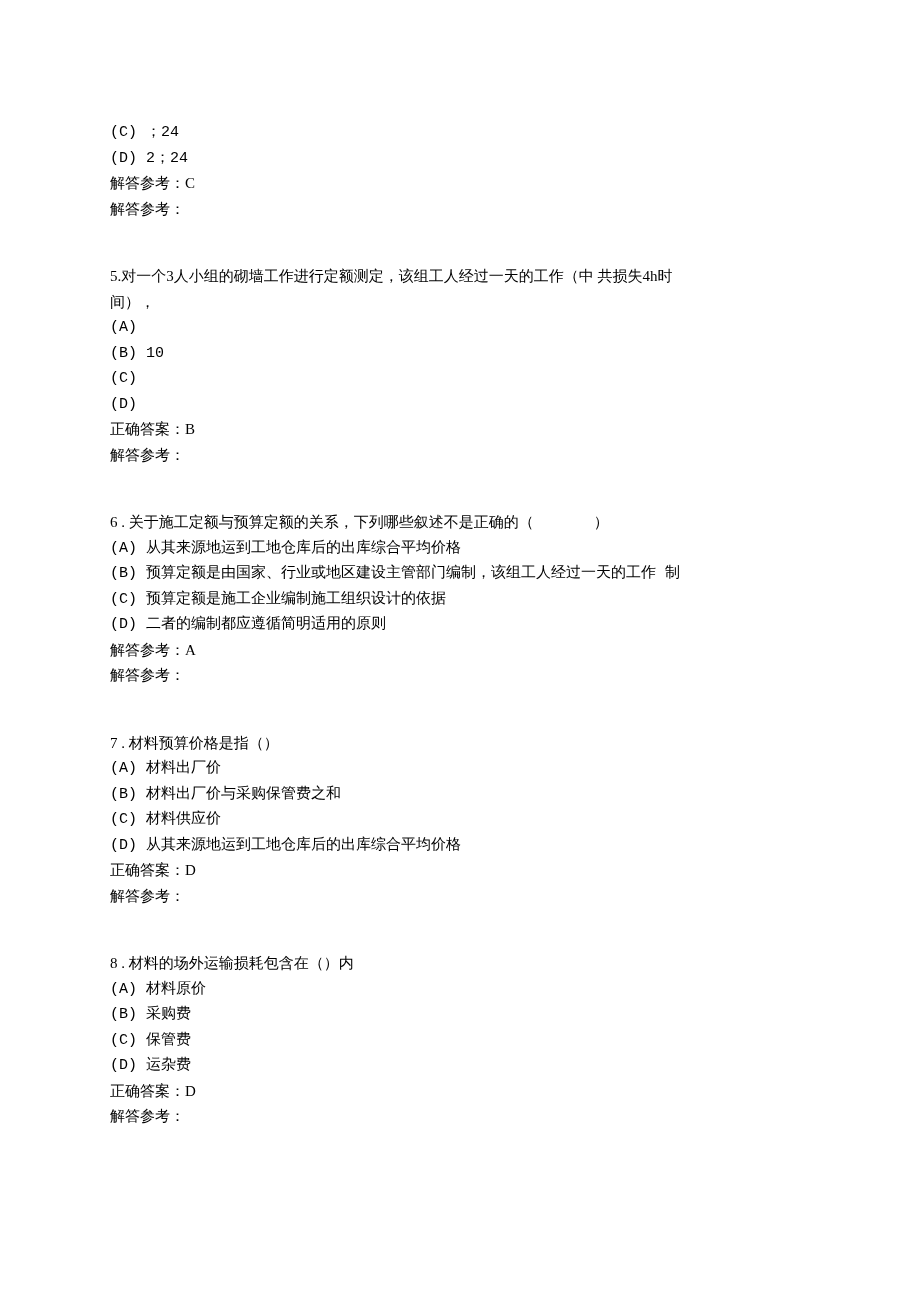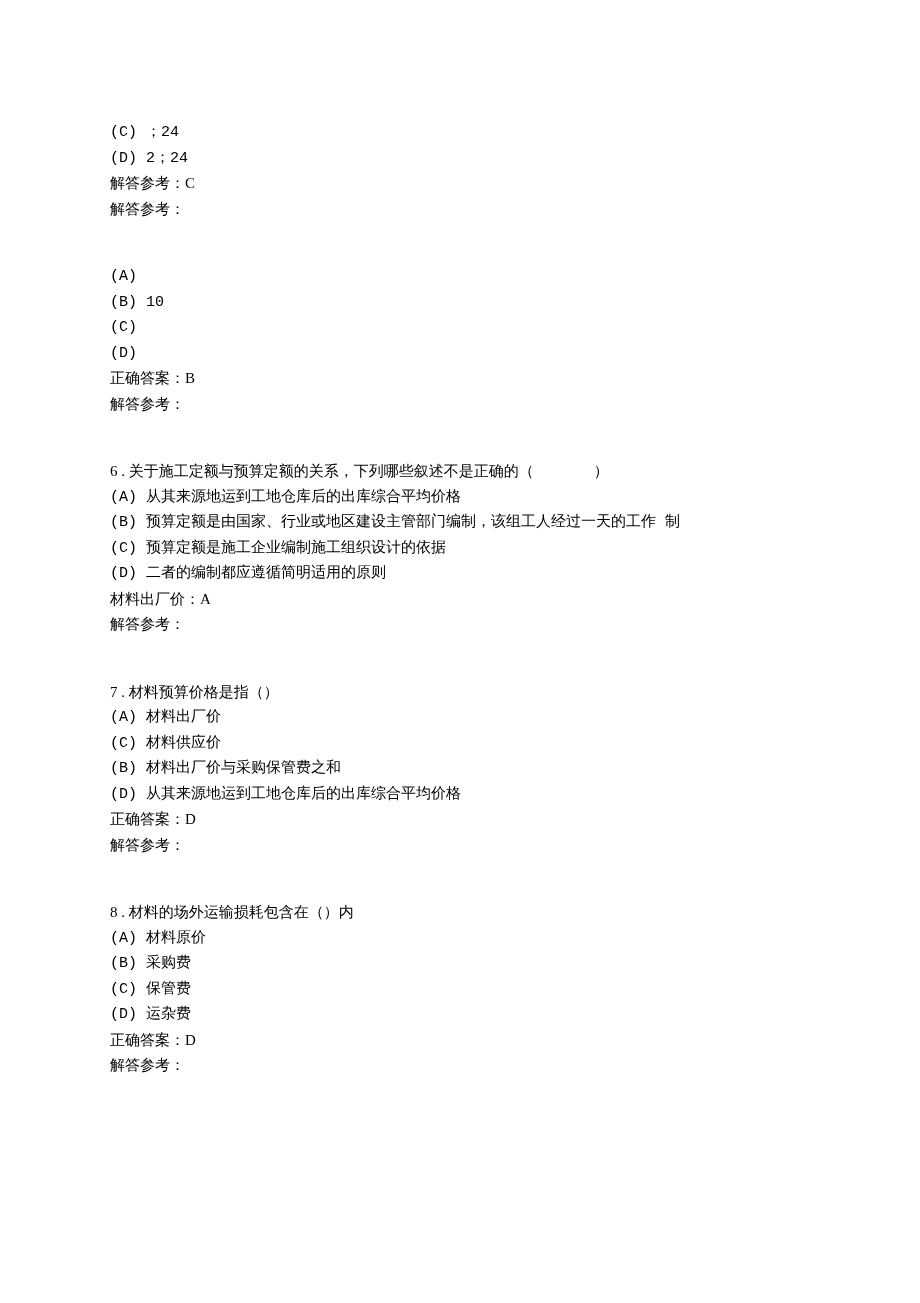--- a/index.html
+++ b/index.html
@@ -33,43 +33,44 @@
 <div class="page">
 
   <div class="block">
     <div class="line mono"><span>(C) ；24</span></div>
     <div class="line mono"><span>(D) 2；24</span></div>
     <div class="line">解答参考：C</div>
     <div class="line">解答参考：</div>
   </div>
 
   <div class="block">
+    <div class="line">5.对一个3人小组的砌墙工作进行定额测定，该组工人经过一天的工作（中 共损失4h时间），</div>
     <div class="line mono">(A)</div>
     <div class="line mono">(B) 10</div>
     <div class="line mono">(C)</div>
     <div class="line mono">(D)</div>
     <div class="line">正确答案：B</div>
     <div class="line">解答参考：</div>
   </div>
 
   <div class="block">
     <div class="line">6 . 关于施工定额与预算定额的关系，下列哪些叙述不是正确的（                ）</div>
     <div class="line mono">(A) 从其来源地运到工地仓库后的出库综合平均价格</div>
     <div class="line mono">(B) 预算定额是由国家、行业或地区建设主管部门编制，该组工人经过一天的工作 制</div>
     <div class="line mono">(C) 预算定额是施工企业编制施工组织设计的依据</div>
     <div class="line mono">(D) 二者的编制都应遵循简明适用的原则</div>
-    <div class="line">材料出厂价：A</div>
+    <div class="line">解答参考：A</div>
     <div class="line">解答参考：</div>
   </div>
 
   <div class="block">
     <div class="line">7 . 材料预算价格是指（）</div>
     <div class="line mono">(A) 材料出厂价</div>
+    <div class="line mono">(B) 材料出厂价与采购保管费之和</div>
     <div class="line mono">(C) 材料供应价</div>
-    <div class="line mono">(B) 材料出厂价与采购保管费之和</div>
     <div class="line mono">(D) 从其来源地运到工地仓库后的出库综合平均价格</div>
     <div class="line">正确答案：D</div>
     <div class="line">解答参考：</div>
   </div>
 
   <div class="block">
     <div class="line">8 . 材料的场外运输损耗包含在（）内</div>
     <div class="line mono">(A) 材料原价</div>
     <div class="line mono">(B) 采购费</div>
     <div class="line mono">(C) 保管费</div>

